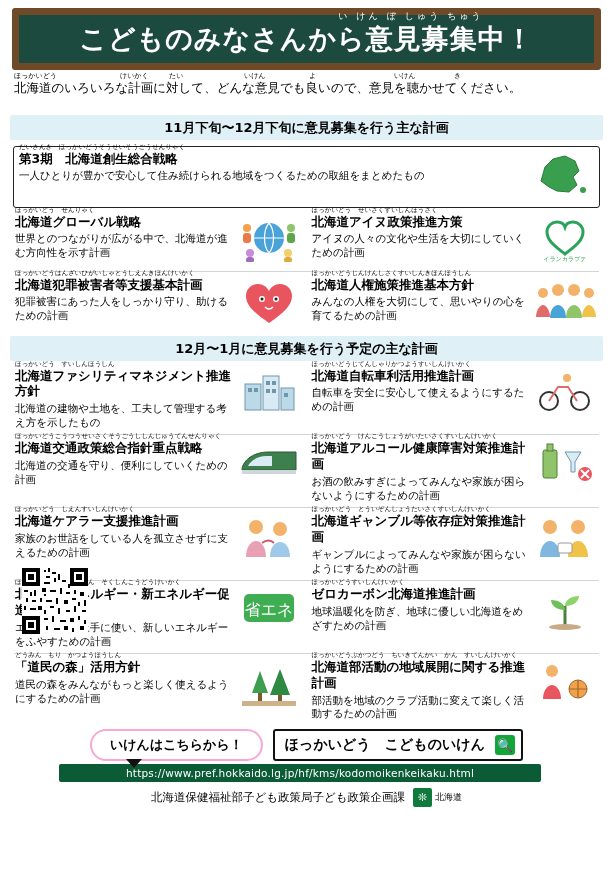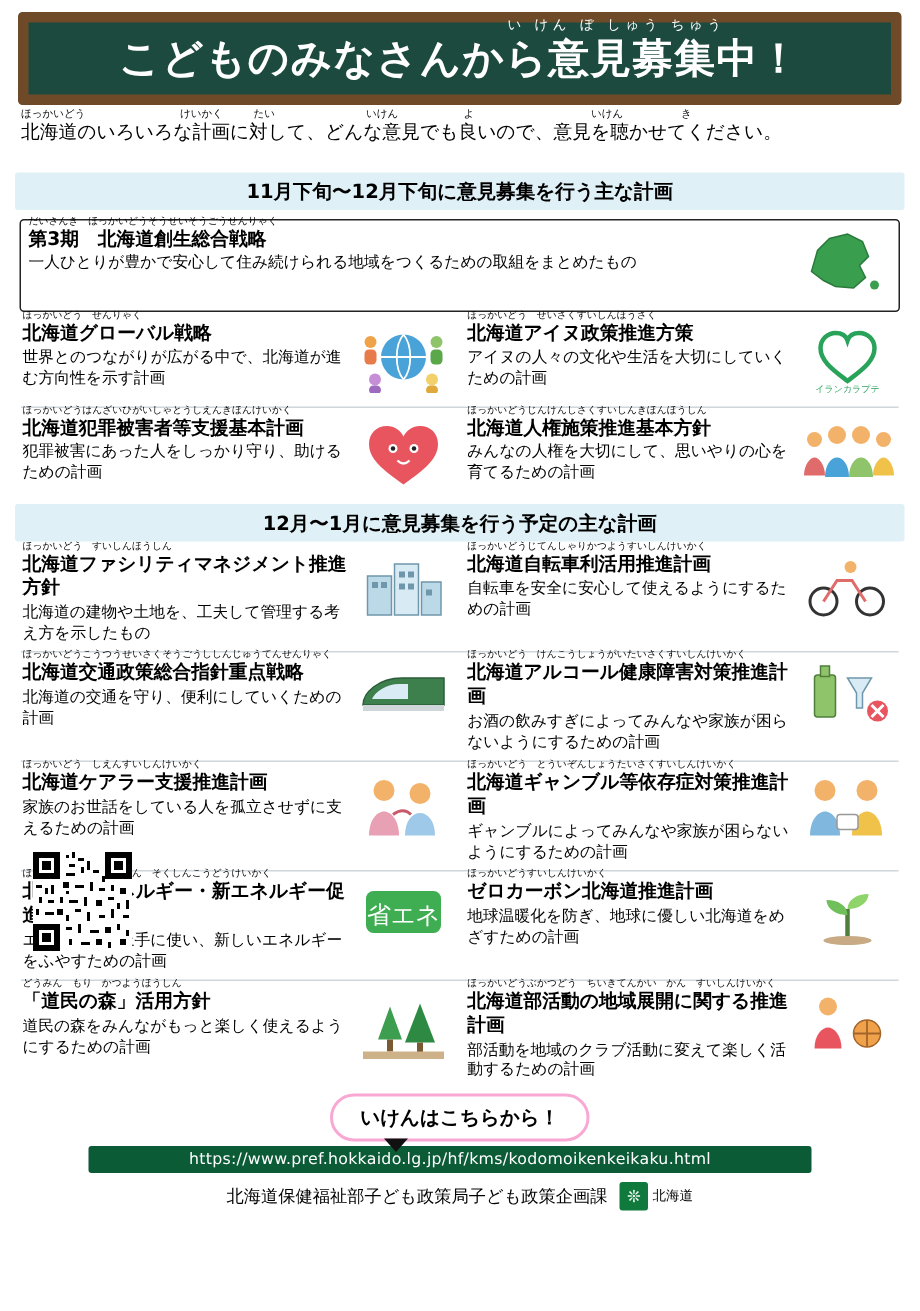--- a/index.html
+++ b/index.html
@@ -465,20 +465,24 @@
           <circle cx="44" cy="30" r="9" fill="#f0a24a" stroke="#a3642a"></circle>
           <path d="M35 30h18M44 21v18" stroke="#a3642a" stroke-width="1.2"></path>
         </svg>
       </div>
     </div>
   </div>
 
   <div class="footer">
     <div class="cta-row">
       <div class="cta-left">いけんはこちらから！</div>
+      <div class="searchbox">
+        <span>ほっかいどう　こどものいけん</span>
+        <span class="mag">🔍</span>
+      </div>
     </div>
     <div class="urlbar">https://www.pref.hokkaido.lg.jp/hf/kms/kodomoikenkeikaku.html</div>
     <div class="orgrow">
       <span class="orgname">北海道保健福祉部子ども政策局子ども政策企画課</span>
       <span class="logo">
         <span class="mark">❊</span>
         <span>北海道</span>
       </span>
     </div>
   </div>

